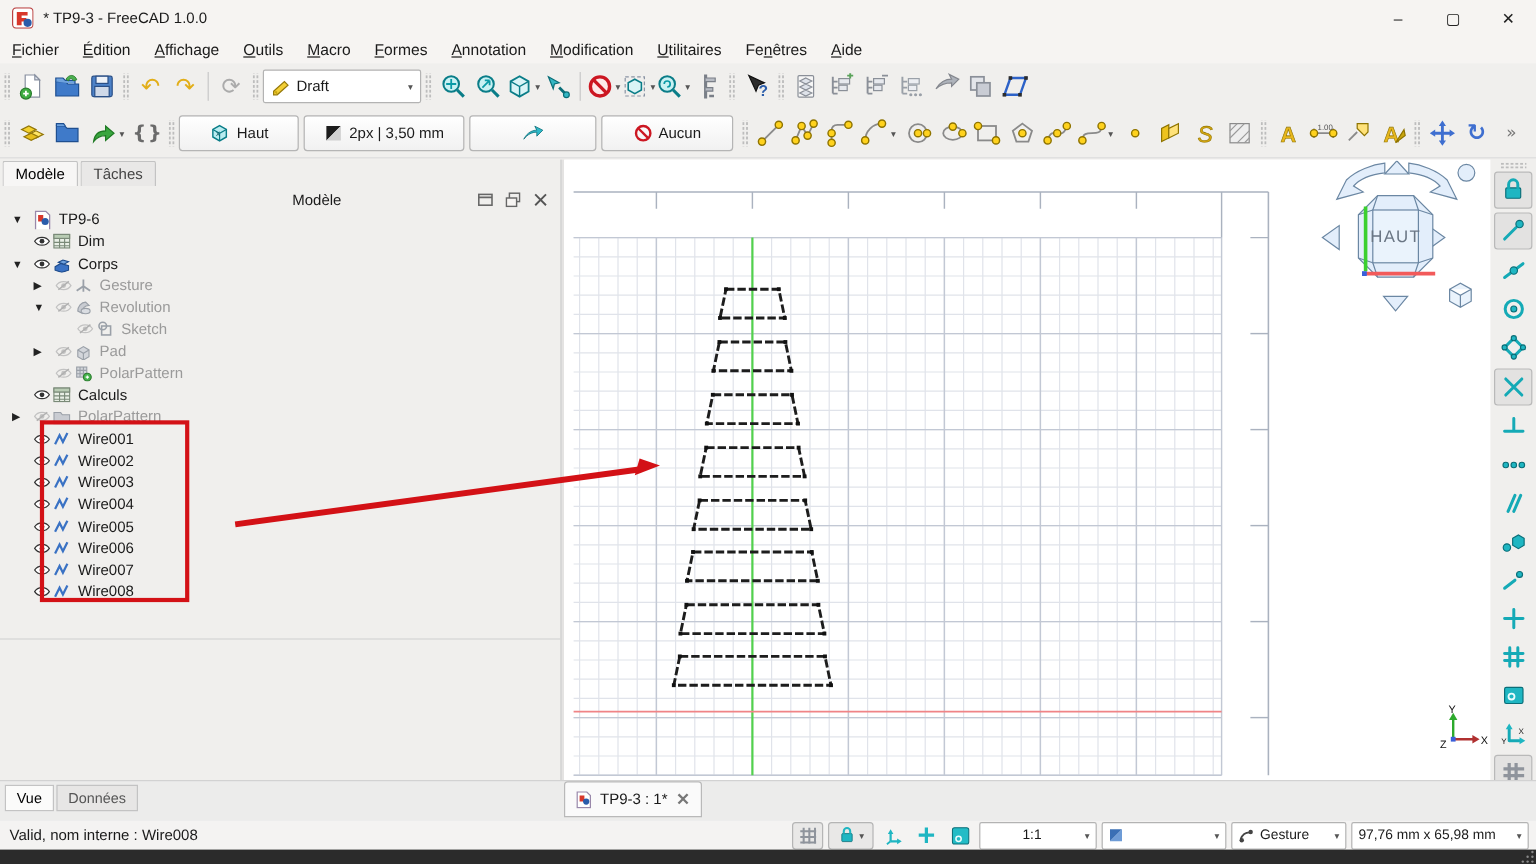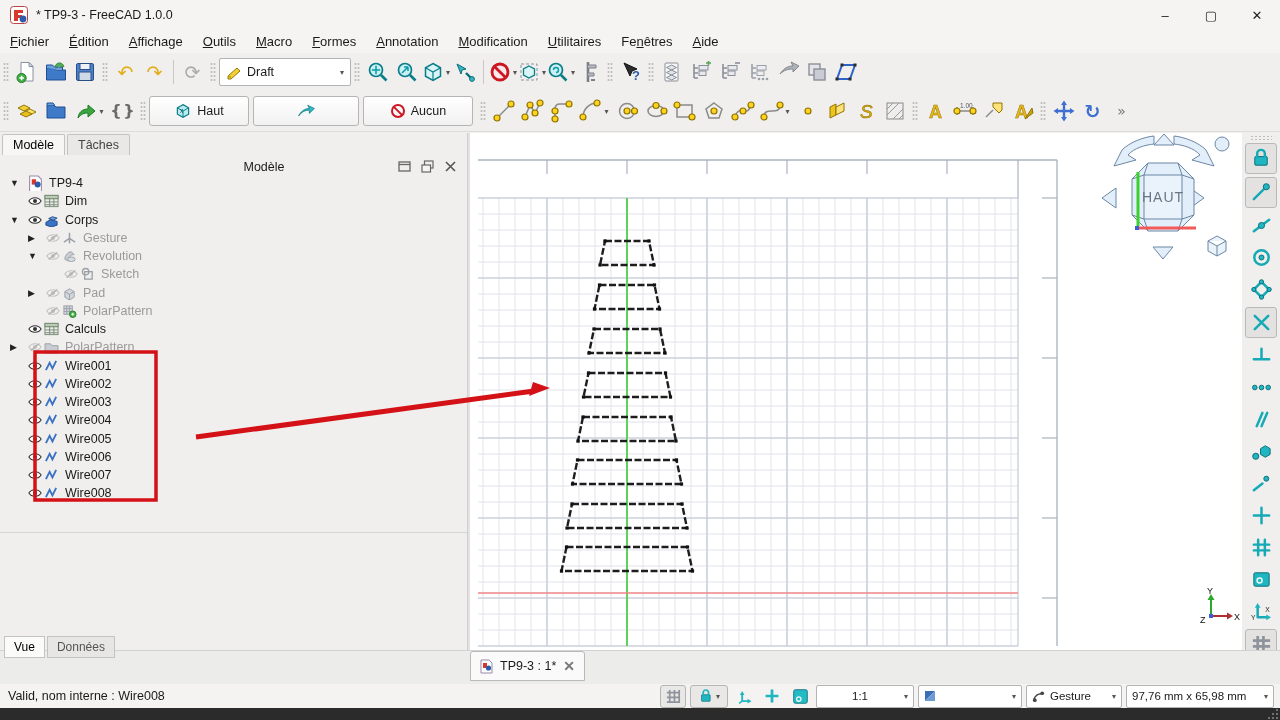--- a/index.html
+++ b/index.html
@@ -298,20 +298,27 @@
       </span>
     <span class="grip"></span>
     <span class="tbbtn" style="width:78px">
       <svg width="18" height="18" viewBox="0 0 24 24">
           <path d="M12 3.5l7.5 4.3v8.4L12 20.5l-7.5-4.3V7.8z" fill="#b9ecf0" stroke="#0a7d88" stroke-width="1.6"></path>
           <path d="M4.5 7.8l7.5 4.3 7.5-4.3M12 12.1v8.4" stroke="#0a7d88" stroke-width="1.3" fill="none"></path>
           <text x="8" y="15" font-size="9" fill="#06525a">x</text>
         </svg>
       <span>Haut</span>
     </span>
+    <span class="tbbtn" style="width:112px">
+      <svg width="16" height="16" viewBox="0 0 16 16">
+          <path d="M2 14L14 2H2z" fill="#1c1c1c"></path>
+          <path d="M14 2v12H2z" fill="#cfcfcf"></path>
+        </svg>
+      <span>2px | 3,50 mm</span>
+    </span>
     <span class="tbbtn" style="width:84px">
       <svg width="20" height="16" viewBox="0 0 24 18">
           <path d="M3 15c4-8 10-9 13-9l-2-4 8 4-6 6V8c-5 0-9 2-13 7z" fill="#2fb9c9" stroke="#0a6e78" stroke-width="0.8"></path>
         </svg>
     </span>
     <span class="tbbtn" style="width:88px">
       <svg width="16" height="16" viewBox="0 0 24 24">
           <circle cx="12" cy="12" r="9" fill="none" stroke="#cc1722" stroke-width="3"></circle>
           <path d="M5.8 5.8l12.4 12.4" stroke="#cc1722" stroke-width="3"></path>
         </svg>
@@ -487,21 +494,21 @@
           <span class="tree-abs" style="left: 10px;">
             <span style="font-size:9px;color:#222">▼</span>
           </span>
           <span class="tree-abs" style="left: 28px;">
             <svg width="15" height="16" viewBox="0 0 13 15">
               <path d="M1 1h8l3 3v13H1z" fill="#fff" stroke="#98a"></path>
               <path d="M3 4h4v5H3z" fill="#d8372b"></path>
               <circle cx="8.5" cy="9" r="2.8" fill="#2a5caa"></circle>
             </svg>
           </span>
-          <span class="tree-abs" style="left: 49px;">TP9-4</span>
+          <span class="tree-abs" style="left: 49px;">TP9-6</span>
         </div>
         <div class="trow" style="top: 22.25px; left: 0px;">
           <span class="tree-abs" style="left: 28px;">
             <svg width="14" height="12" viewBox="0 0 16 12">
               <path d="M1 6c3-5 11-5 14 0-3 5-11 5-14 0z" fill="#fff" stroke="#333" stroke-width="1.2"></path>
               <circle cx="8" cy="6" r="2.3" fill="#333"></circle>
             </svg>
           </span>
           <span class="tree-abs" style="left: 44px;">
             <svg width="15" height="14" viewBox="0 0 16 14">
@@ -1035,21 +1042,21 @@
         </svg>
       </div>
       <div class="ri pressed">
         <svg width="23" height="23" viewBox="0 0 24 24">
           <path d="M8 3v18M14 3v18M3 8h18M3 14h18" stroke="#8f949c" stroke-width="2.8"></path>
         </svg>
       </div>
     </div>
 
   <div class="band"></div>
-  <div style="position:absolute;left:4px;top:636px;display:flex;gap:2px;z-index:5;">
+  <div style="position:absolute;left:4px;top:654px;display:flex;gap:2px;z-index:5;">
     <span class="btab active">Vue</span>
     <span class="btab">Données</span>
   </div>
   <div class="mditab">
     <svg width="13" height="15" viewBox="0 0 13 15">
         <path d="M1 1h8l3 3v10H1z" fill="#fff" stroke="#98a"></path>
         <path d="M3 4h4v5H3z" fill="#d8372b"></path>
         <circle cx="8.5" cy="9" r="2.6" fill="#2a5caa"></circle>
       </svg>
     <span>TP9-3 : 1*</span>

